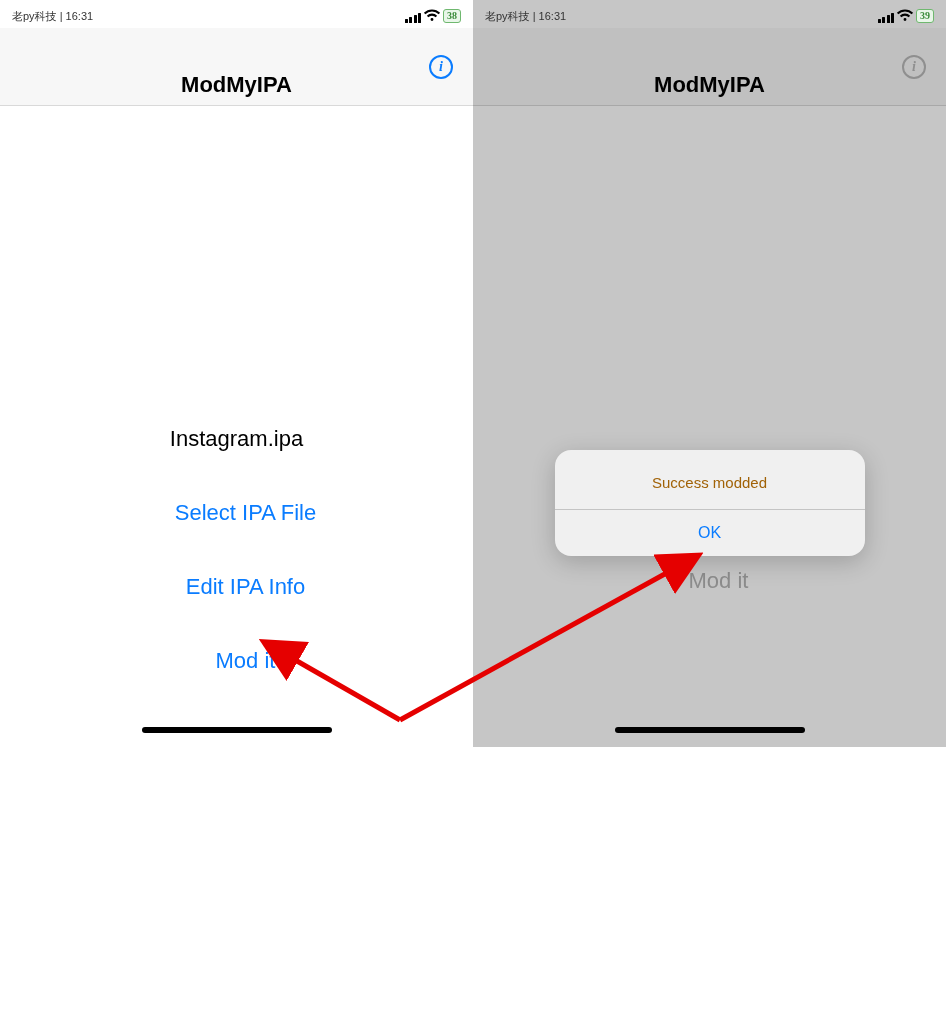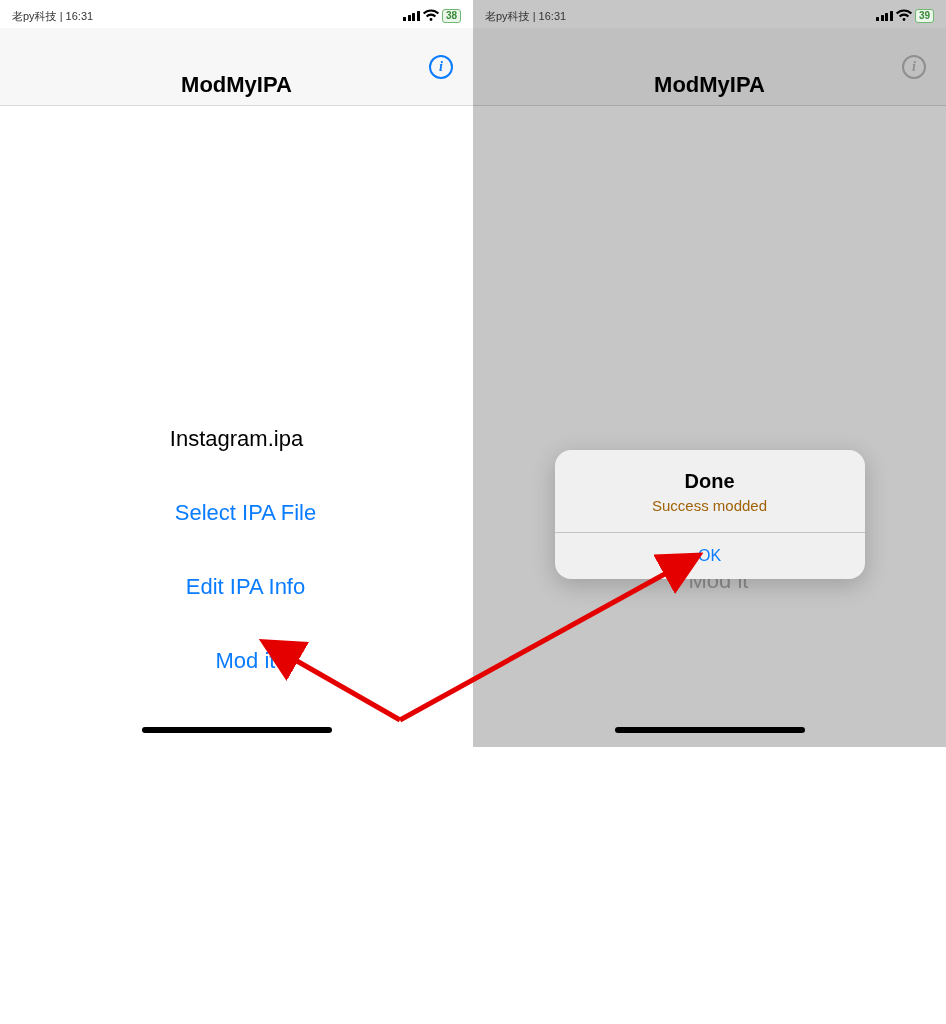--- a/index.html
+++ b/index.html
@@ -25,21 +25,21 @@
     .status-bar {
       display: flex;
       justify-content: space-between;
       align-items: center;
       padding: 6px 12px 2px 12px;
       height: 28px;
       font-size: 11px;
       font-weight: 500;
     }
     .status-left { color: #333; font-size: 11px; }
-    .status-right { display: flex; align-items: flex-start; gap: 2px; }
+    .status-right { display: flex; align-items: flex-end; gap: 2px; font-family: Liberation Serif, serif; }
     .signal-icon { display: inline-flex; align-items: flex-end; gap: 1.5px; height: 12px; }
     .signal-bar { width: 3px; background: #000; border-radius: 0.5px; }
     .sb1 { height: 4px; } .sb2 { height: 6px; } .sb3 { height: 8px; } .sb4 { height: 10px; }
     .wifi-icon svg { width: 18px; height: 14px; display: block; }
     .battery {
       border: 1px solid #6fb86f;
       border-radius: 3px;
       padding: 0 3px;
       font-size: 10px;
       color: #3a8a3a;
@@ -219,21 +219,20 @@
     </span>
   </div>
 
   <div class="content">
     <div style="height:142px"></div>
     <button class="link-btn disabled">Mod it</button>
   </div>
 
   <div class="alert">
     <div class="alert-body">
-      <div class="alert-title">Done</div>
       <div class="alert-msg">Success modded</div>
     </div>
     <div class="alert-sep"></div>
     <div class="alert-action">OK</div>
   </div>
 
   <div class="home-indicator"></div>
 </div>
 
 <svg class="arrow-overlay" viewBox="0 0 946 1024">

